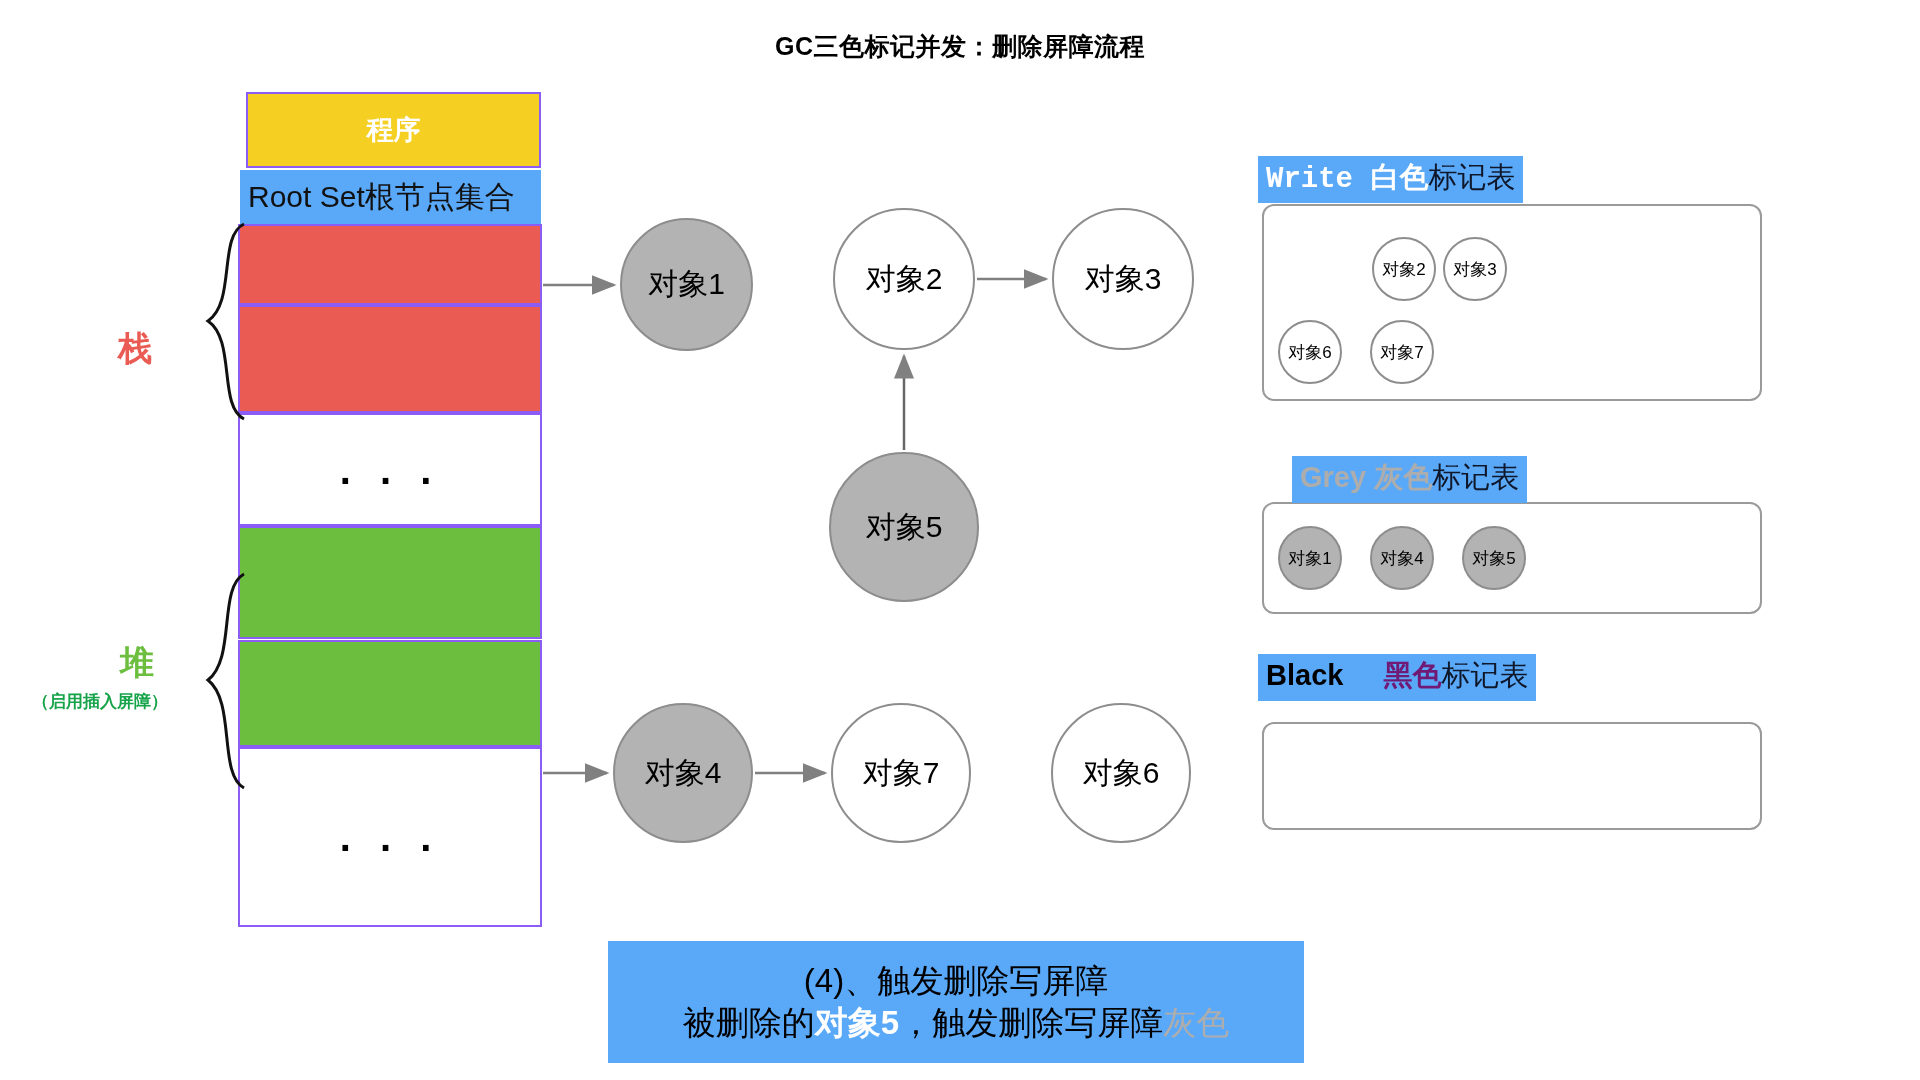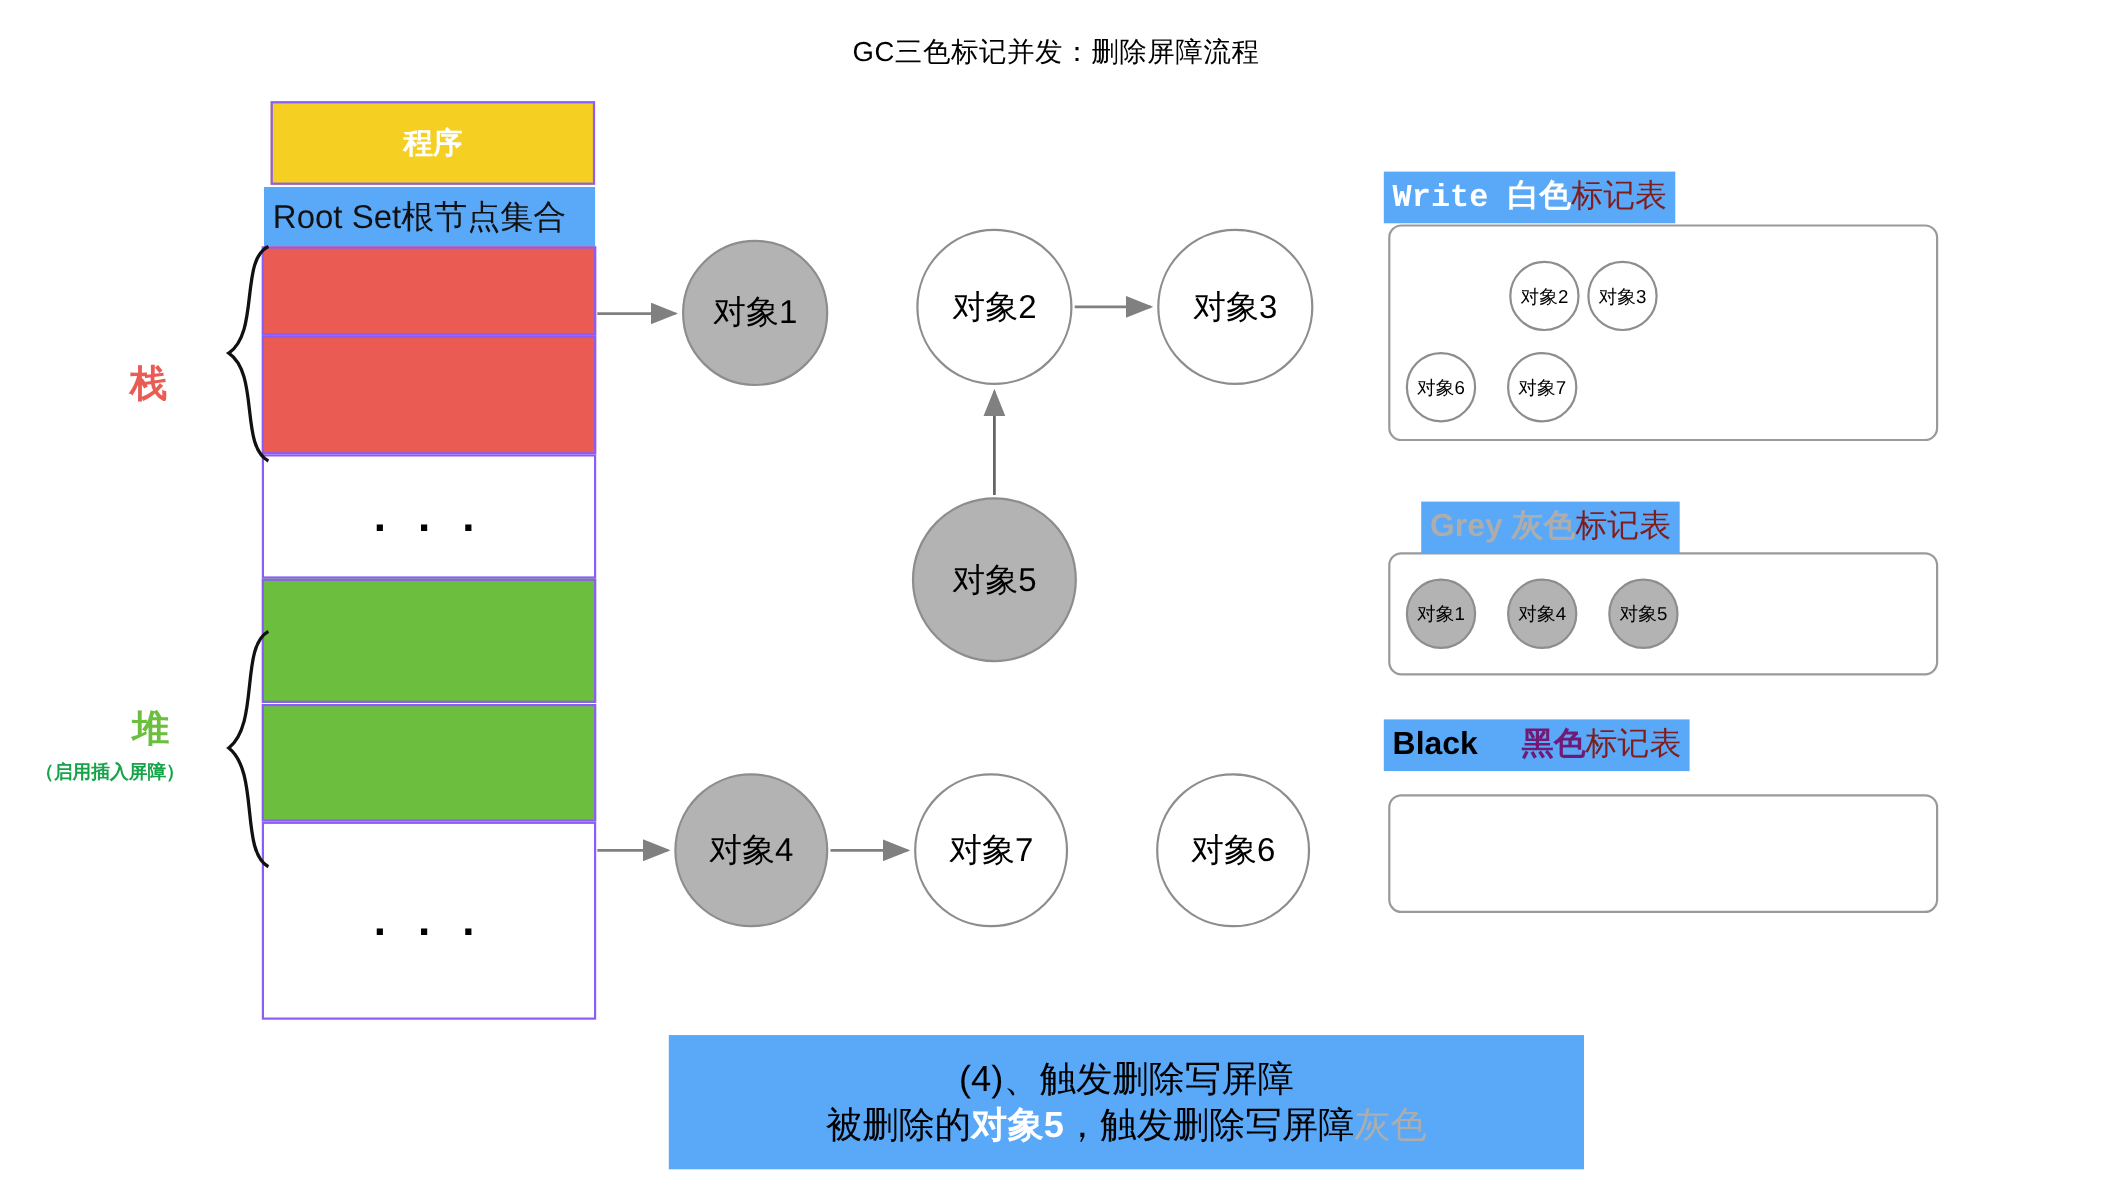--- a/index.html
+++ b/index.html
@@ -16,21 +16,21 @@
     overflow: hidden;
   }
 
   
   #title {
     position: absolute;
     left: 0; top: 30px;
     width: 1920px;
     text-align: center;
     font-size: 25px;
-    font-weight: normal;
+    font-weight: bold;
     color: #000000;
     letter-spacing: 0.5px;
   }
 
   
   .mem-box {
     position: absolute;
     border: 2px solid #8b5cf6;
     display: flex;
     align-items: center;
@@ -107,21 +107,21 @@
     font-weight: bold;
     white-space: nowrap;
     z-index: 3;
   }
   .hdr-en-white { color:#ffffff;font-family:Liberation Mono, monospace; }
   .hdr-en-grey  { color:#adadad; }
   .hdr-en-black { color:#000000; }
   .hdr-cn-white { color:#ffffff; }
   .hdr-cn-grey  { color:#adadad; }
   .hdr-cn-black { color:#701a75;margin-left:32px; }
-  .hdr-tail { color:#7f1d1d; font-weight: normal; }
+  .hdr-tail { color:#0f172a; font-weight: normal; }
 
   .table-body {
     position: absolute;
     border: 2px solid #9a9a9a;
     border-radius: 12px;
     background: #ffffff;
     z-index: 1;
   }
   #white-table-body { left: 1262px; top: 204px; width: 500px; height: 197px; }
   #grey-table-body  { left: 1262px; top: 502px; width: 500px; height: 112px; }
@@ -142,21 +142,21 @@
     font-size: 17px;
     color: #000;
     z-index: 2;
   }
   .chip.grey { background: #b3b3b3; }
 
   
   #caption {
     position: absolute;
     left: 608px; top: 941px;
-    width: 832px; height: 122px;
+    width: 696px; height: 122px;
     background: #5aa8f8;
     display: flex;
     flex-direction: column;
     align-items: center;
     justify-content: center;
     font-size: 33px;
     color: #000;
     line-height: 1.28;
   }
   #caption-line-2 { white-space: nowrap; }

